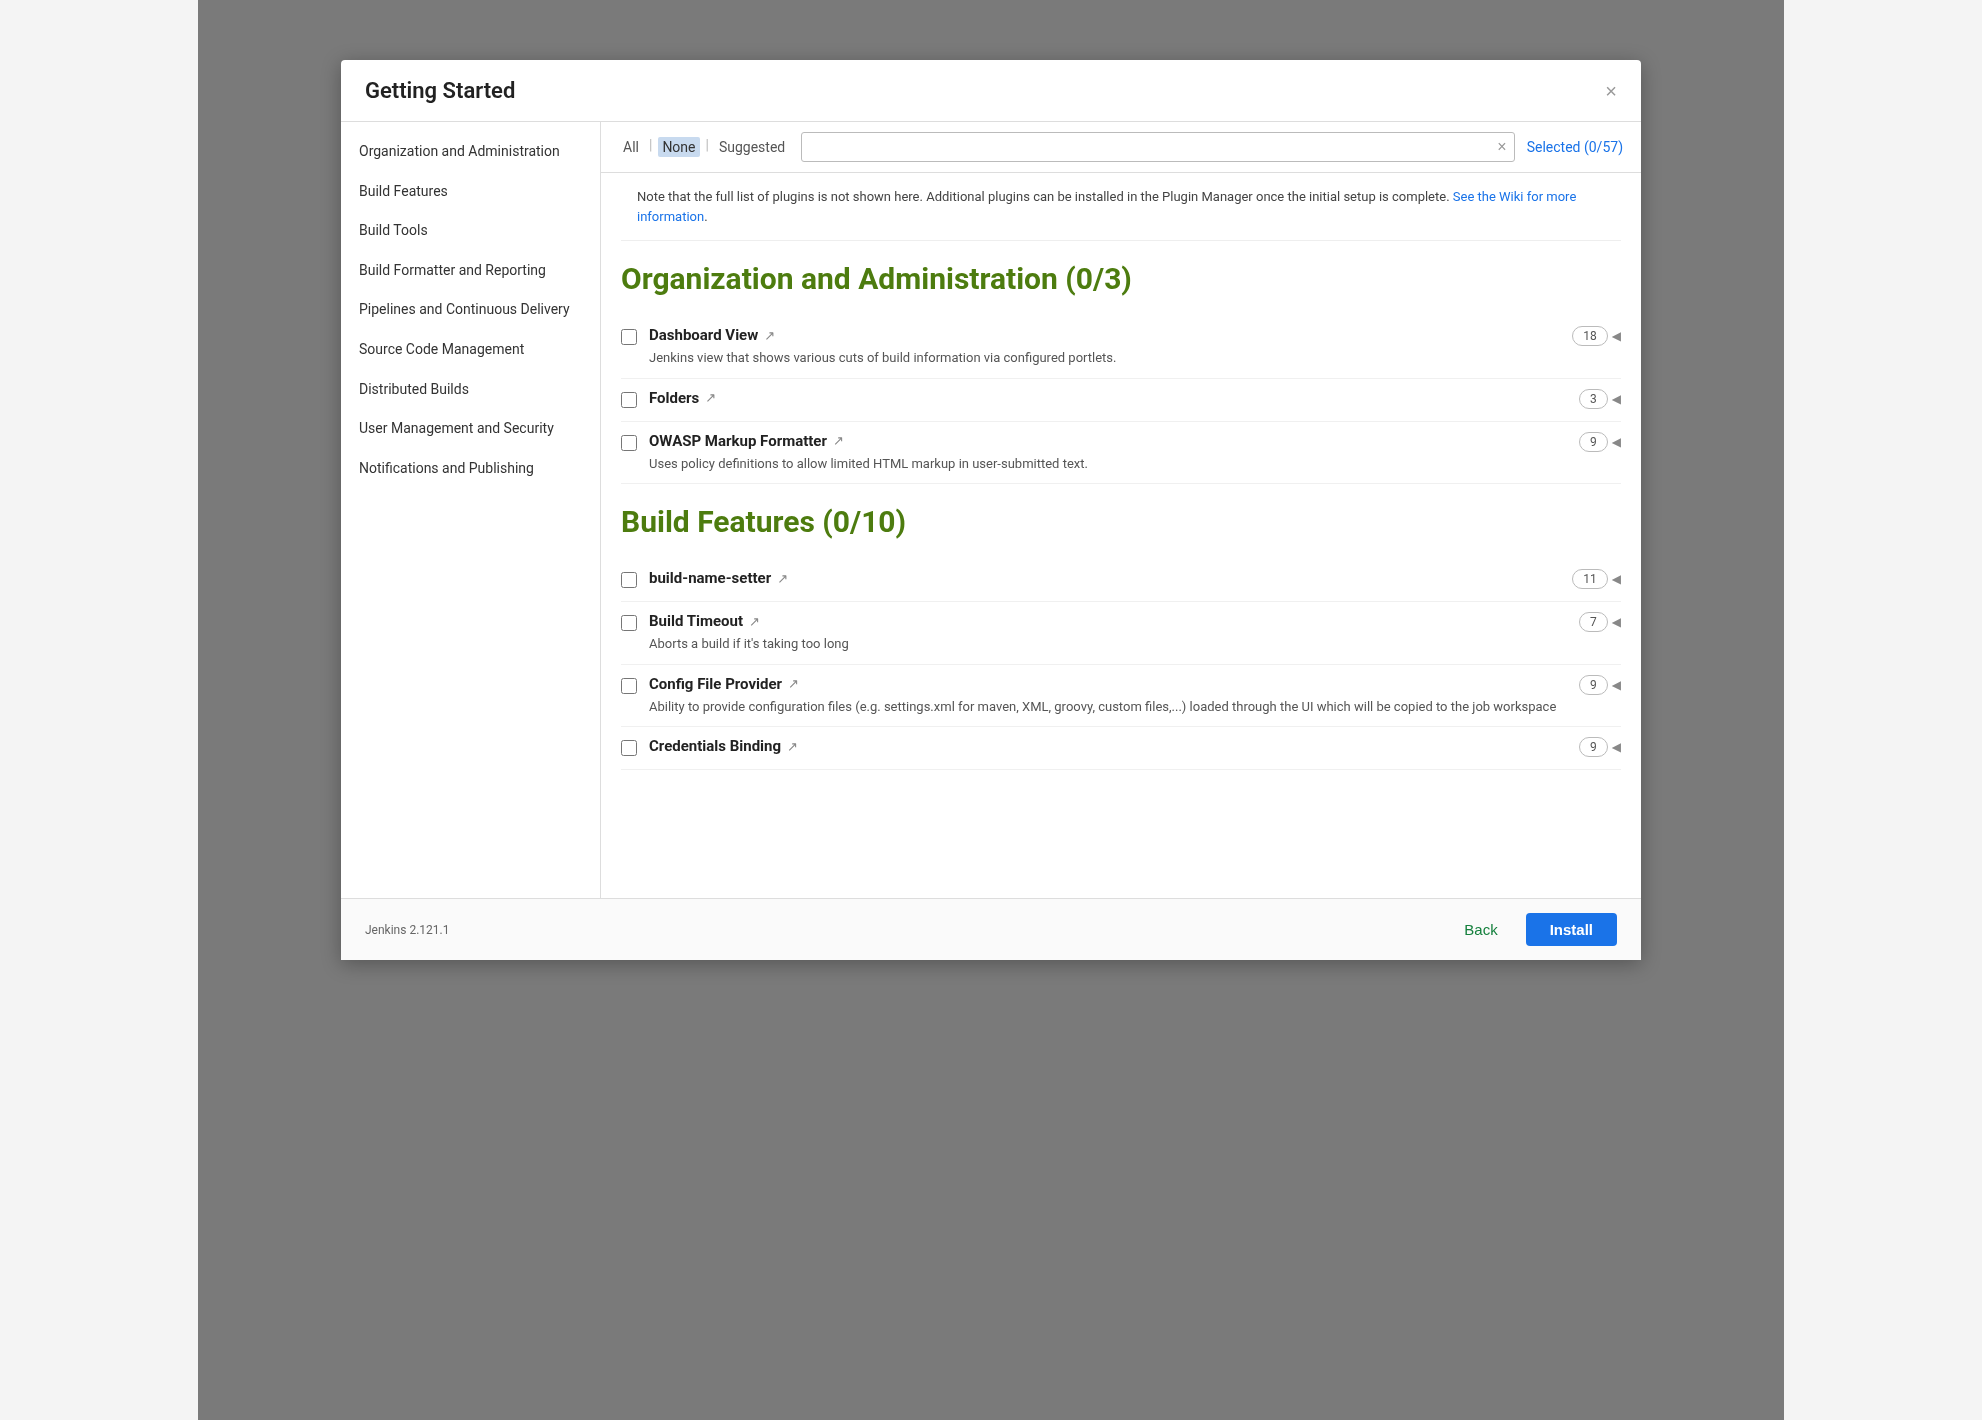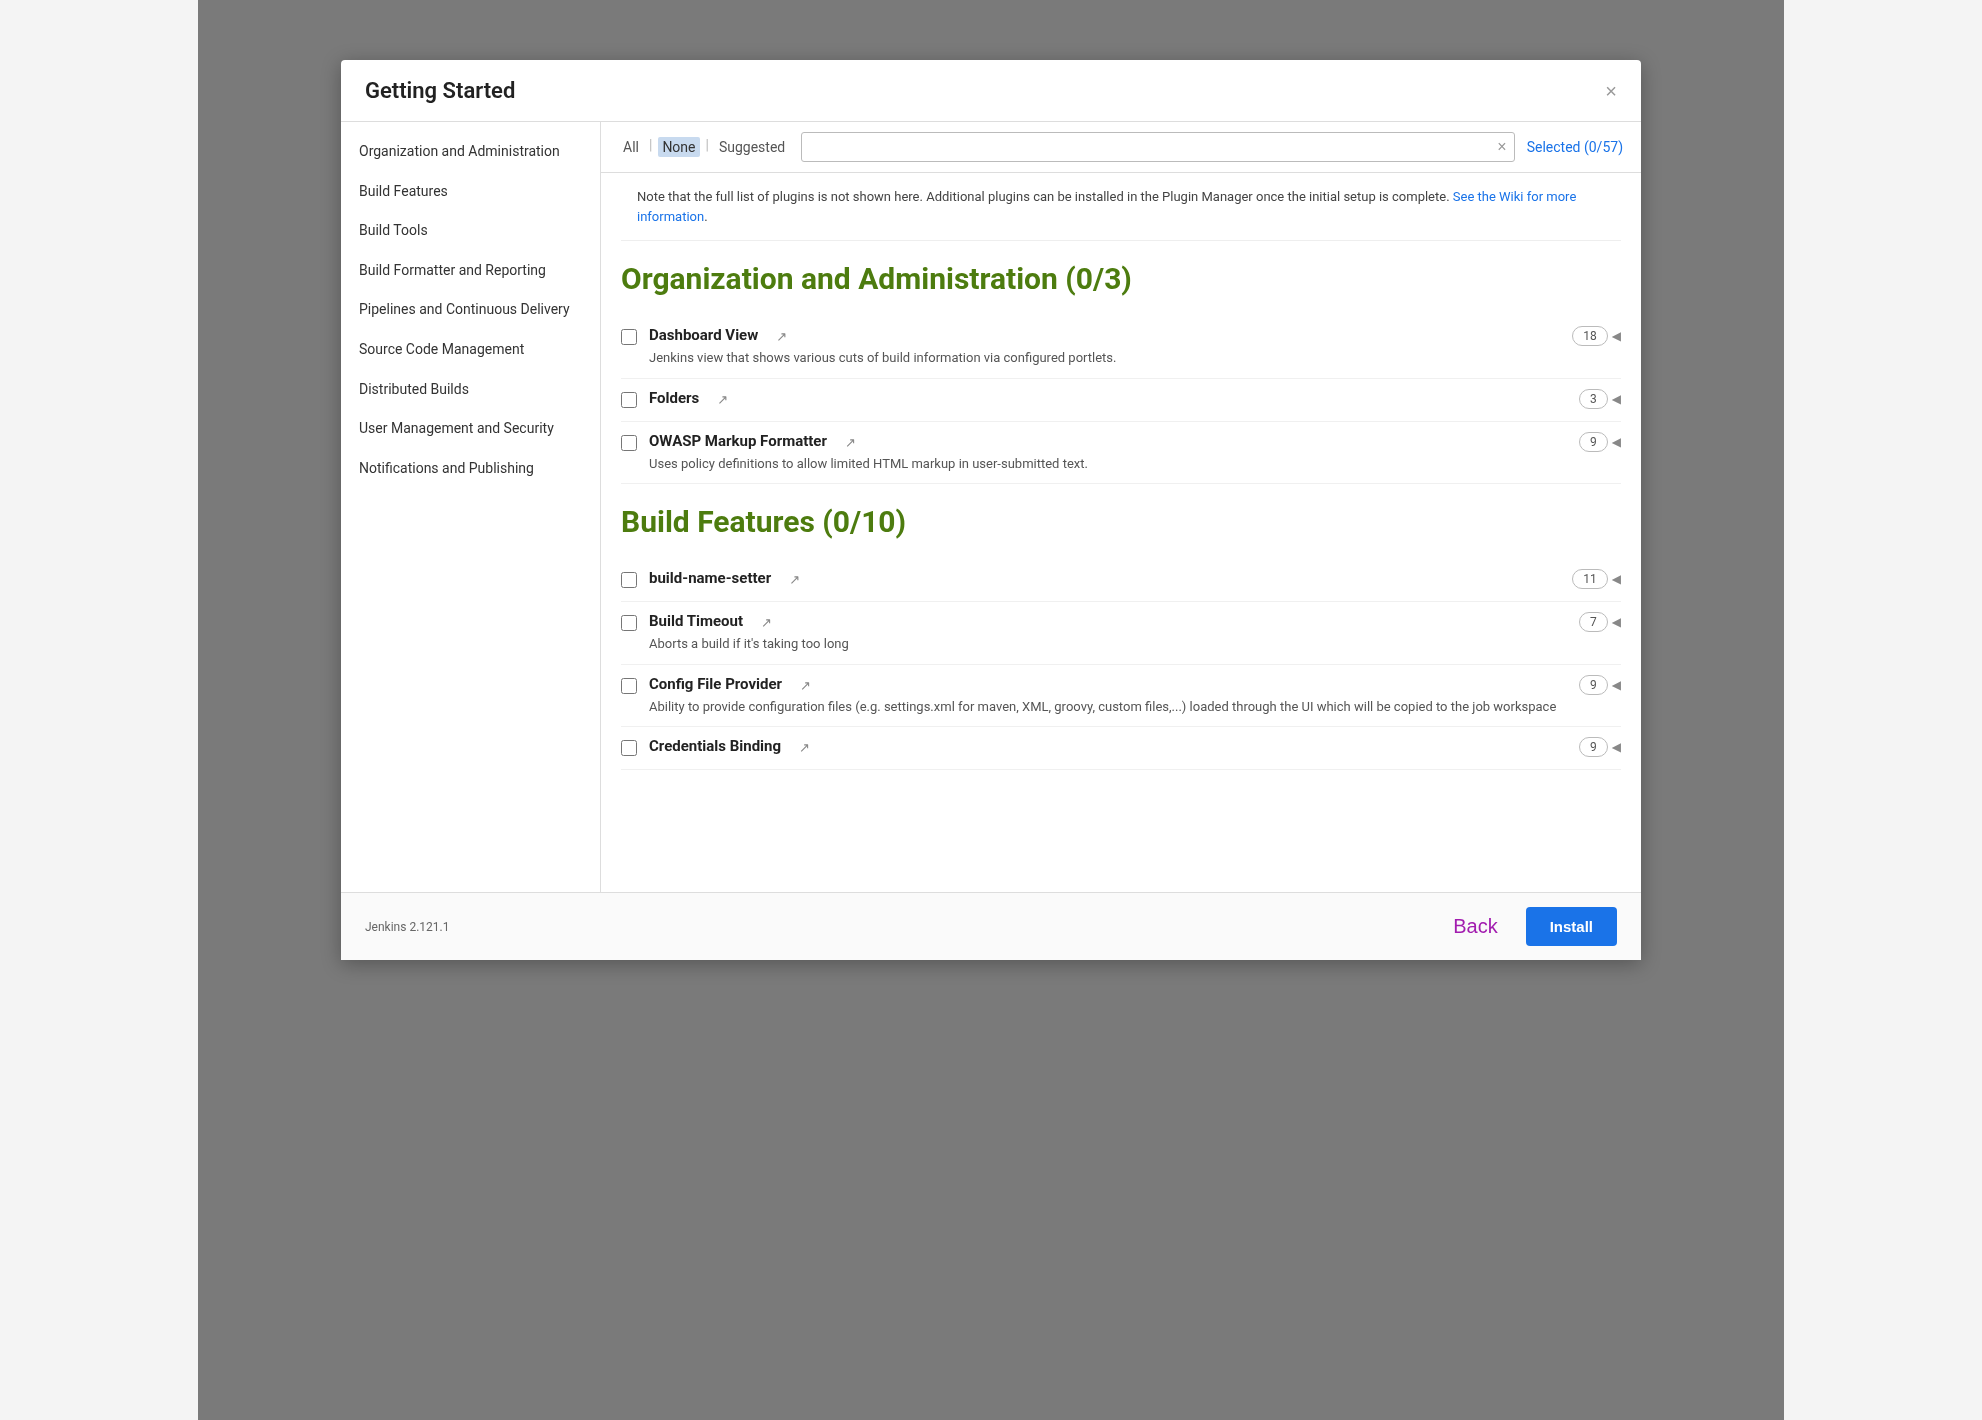--- a/index.html
+++ b/index.html
@@ -172,22 +172,22 @@
       width: 16px;
       height: 16px;
       cursor: pointer;
       flex-shrink: 0;
     }
     .plugin-info {
       flex: 1;
     }
     .plugin-name-row {
       display: flex;
-      align-items: flex-end;
-      gap: 18px;
+      align-items: center;
+      gap: 6px;
       margin-bottom: 4px;
     }
     .plugin-name {
       font-size: 15px;
       font-weight: 700;
       color: #222;
     }
     .plugin-link-icon {
       font-size: 13px;
       color: #888;
@@ -231,22 +231,22 @@
       font-size: 12px;
       color: #666;
     }
     .footer-actions {
       display: flex;
       gap: 12px;
     }
     .btn-back {
       background: none;
       border: none;
-      color: #a21caf;
-      font-size: 20px;
+      color: #15803d;
+      font-size: 15px;
       cursor: pointer;
       padding: 8px 16px;
     }
     .btn-install {
       background: #1a73e8;
       color: #fff;
       border: none;
       border-radius: 4px;
       font-size: 15px;
       font-weight: 600;

